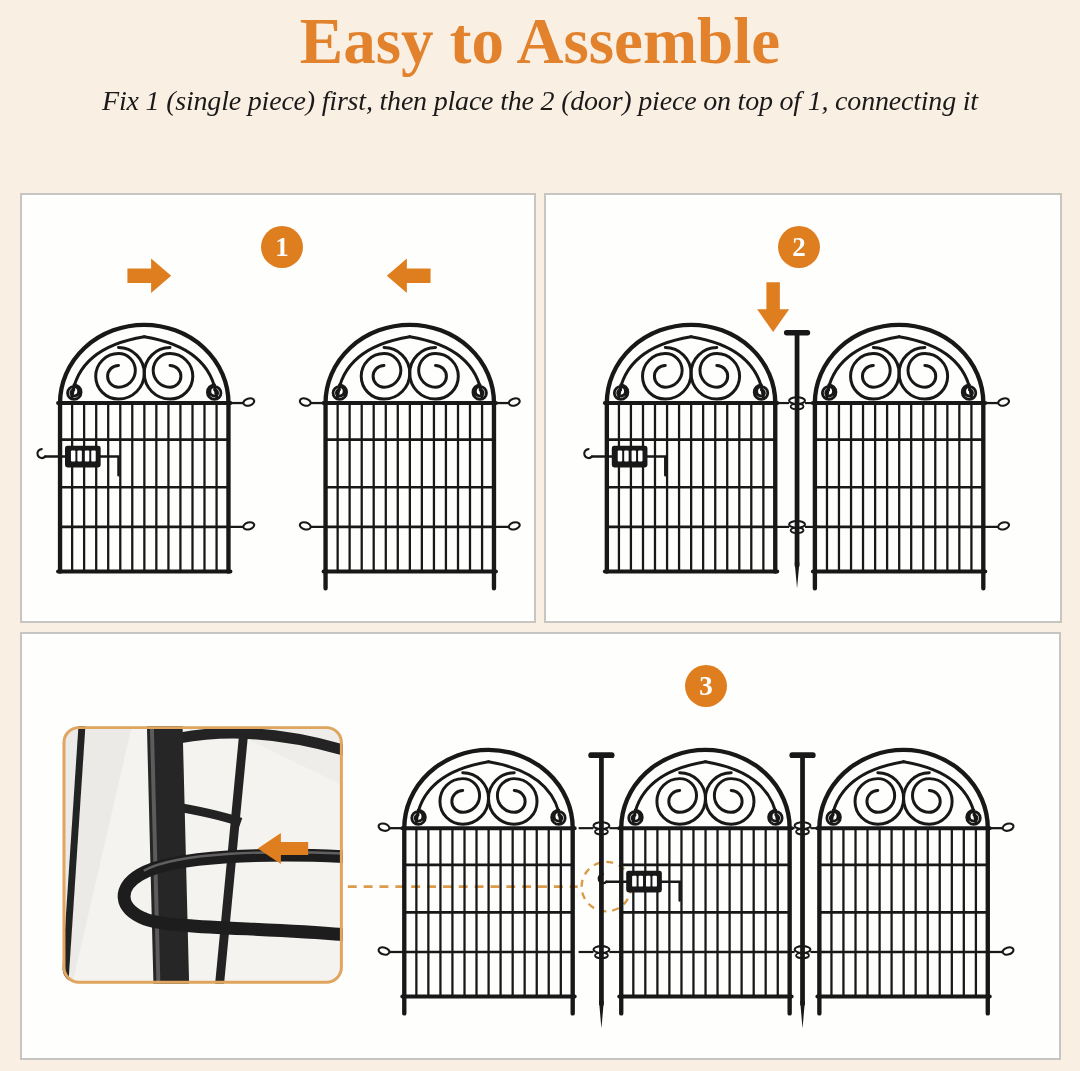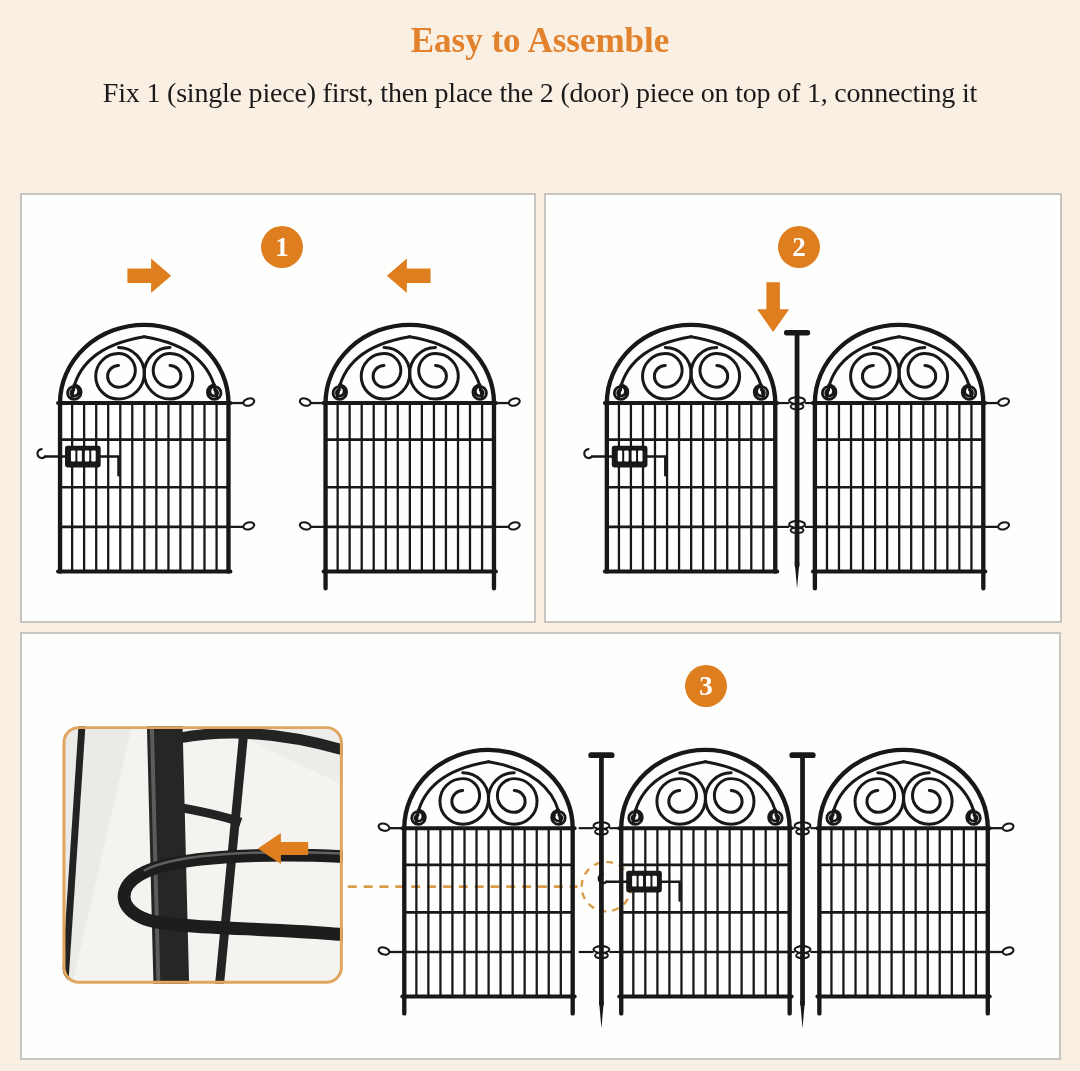--- a/index.html
+++ b/index.html
@@ -6,30 +6,30 @@
   .page{
     position:relative;
     width:1080px;height:1071px;
     background:var(--background,#FAEFE3);
     font-family:"Liberation Serif", serif;
     overflow:hidden;
   }
   header{position:absolute;left:0;top:0;width:1080px;text-align:center;}
   h1{
     margin:0;padding-top:10px;
-    font-size:35px;line-height:62px;font-weight:bold;
+    font-size:65px;line-height:62px;font-weight:bold;
     color:var(--title-orange,#E2822D);
   }
   .sub{
     margin:0;
     font-size:28px;line-height:41px;
     color:var(--subtitle-text,#1A1A1A);
     letter-spacing:-0.2px;
   }
-  .sub.first{}
+  .sub.first{margin-top:8px;font-style:italic;}
   .panel{
     position:absolute;
     background:var(--panel-background,#FEFEFD);
     border:2px solid var(--panel-border,#C6C5C2);
     box-sizing:border-box;
   }
   .panel-1{left:20px;top:193px;width:516px;height:430px;}
   .panel-2{left:544px;top:193px;width:518px;height:430px;}
   .panel-3{left:20px;top:632px;width:1041px;height:428px;}
   .panel-art{position:absolute;left:0;top:0;width:100%;height:100%;display:block;}

